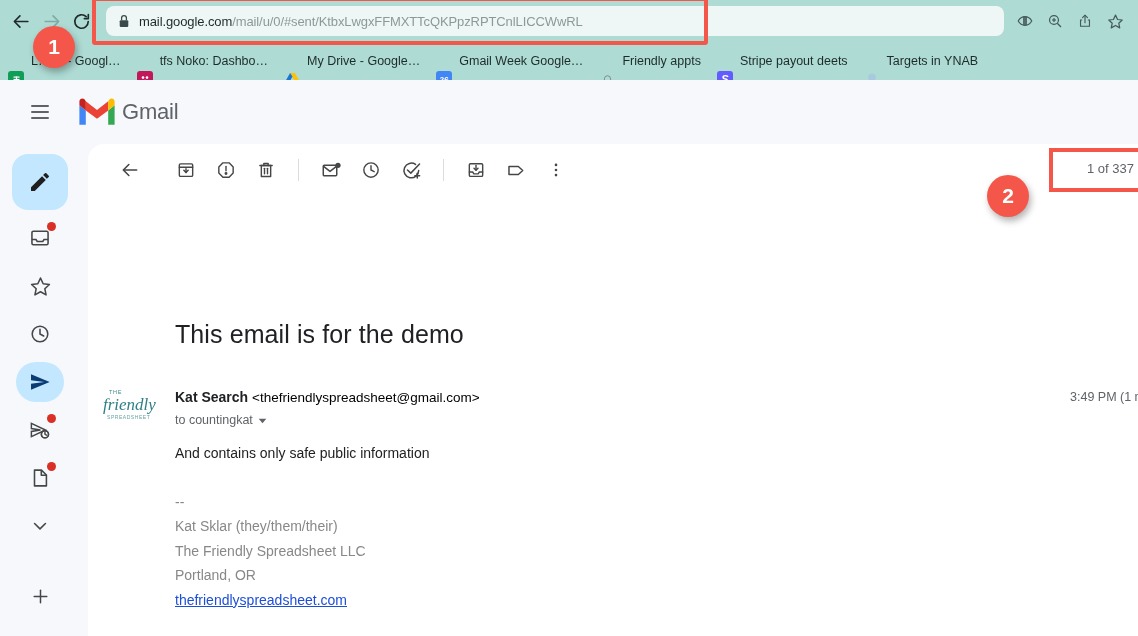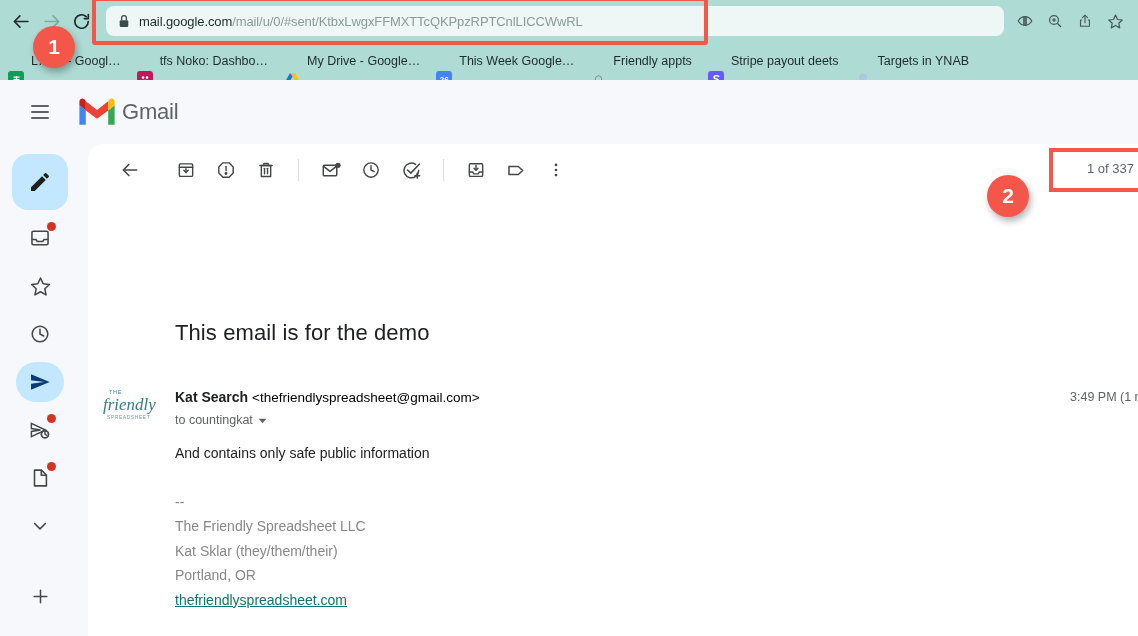--- a/index.html
+++ b/index.html
@@ -240,21 +240,21 @@
     right: -5px; top: -4px;
     width: 108px; height: 44px;
     border: 4px solid #f4574a;
     pointer-events: none;
   }
 
   
   .subject {
     position: absolute;
     left: 87px; top: 176px;
-    font-size: 22px;
+    font-size: 25px;
     color: #202124;
     letter-spacing: 0.1px;
   }
   .avatar {
     position: absolute;
     left: 10px; top: 230px;
     width: 66px; height: 60px;
     display: flex; align-items: center; justify-content: center;
   }
   .sender-block {
@@ -278,21 +278,21 @@
   }
 
   .body-text {
     position: absolute;
     left: 87px; top: 297px;
     font-size: 14px;
     color: #222;
     line-height: 24.5px;
   }
   .sig { color: #888; }
-  .sig-link { color: #0f766e; text-decoration: underline; }
+  .sig-link { color: #1d4ed8; text-decoration: underline; }
 </style>
 </head>
 <body>
 
 <div class="browser-chrome">
 
   <div class="nav-row">
     <div class="nav-btn">
       <svg width="19" height="19" viewBox="0 0 24 24" fill="none" stroke="currentColor" stroke-width="2.1" stroke-linecap="round" stroke-linejoin="round">
         <line x1="20" y1="12" x2="4" y2="12"></line>
@@ -385,21 +385,21 @@
           <path d="M5.4 0.6h5.2l5.1 9h-5.2z" fill="#ffc107"></path>
           <path d="M5.4 0.6 0.3 9.6l2.6 3.8 5.1-9z" fill="#1976d2"></path>
           <path d="M0.3 9.6h10.4l-2.6 3.8H2.9z" fill="#4caf50"></path>
         </svg>
       </span>
       <span>My Drive - Google…</span>
     </div>
 
     <div class="bookmark">
       <span class="bm-ico" style="background:#4285f4;font-size:8px;">26</span>
-      <span>This Week Google…</span>
+      <span>Gmail Week Google…</span>
     </div>
 
     <div class="bookmark">
       <span class="bm-ico" style="background:transparent;">
         <svg width="13" height="13" viewBox="0 0 16 16" fill="none" stroke="#7e8d8c" stroke-width="1.2">
           <path d="M4.2 11.4V7.2a3.8 3.8 0 0 1 7.6 0v4.2z"></path>
             <line x1="3" y1="11.8" x2="13" y2="11.8"></line>
         </svg>
       </span>
       <span>Friendly appts</span>
@@ -639,22 +639,22 @@
         </svg>
       </div>
     </div>
 
     <div class="timestamp">3:49 PM (1 minute ago)</div>
 
     <div class="body-text">
       <div>And contains only safe public information</div>
       <div style="height:24px;"></div>
       <div class="sig">--</div>
+      <div class="sig">Kat Sklar (they/them/their)</div>
       <div class="sig">The Friendly Spreadsheet LLC</div>
-      <div class="sig">Kat Sklar (they/them/their)</div>
       <div class="sig">Portland, OR</div>
       <div><span class="sig-link">thefriendlyspreadsheet.com</span></div>
     </div>
 
   </div>
 </div>
 
 <div class="badge" id="badge-1">1</div>
 <div class="badge" id="badge-2">2</div>
 

